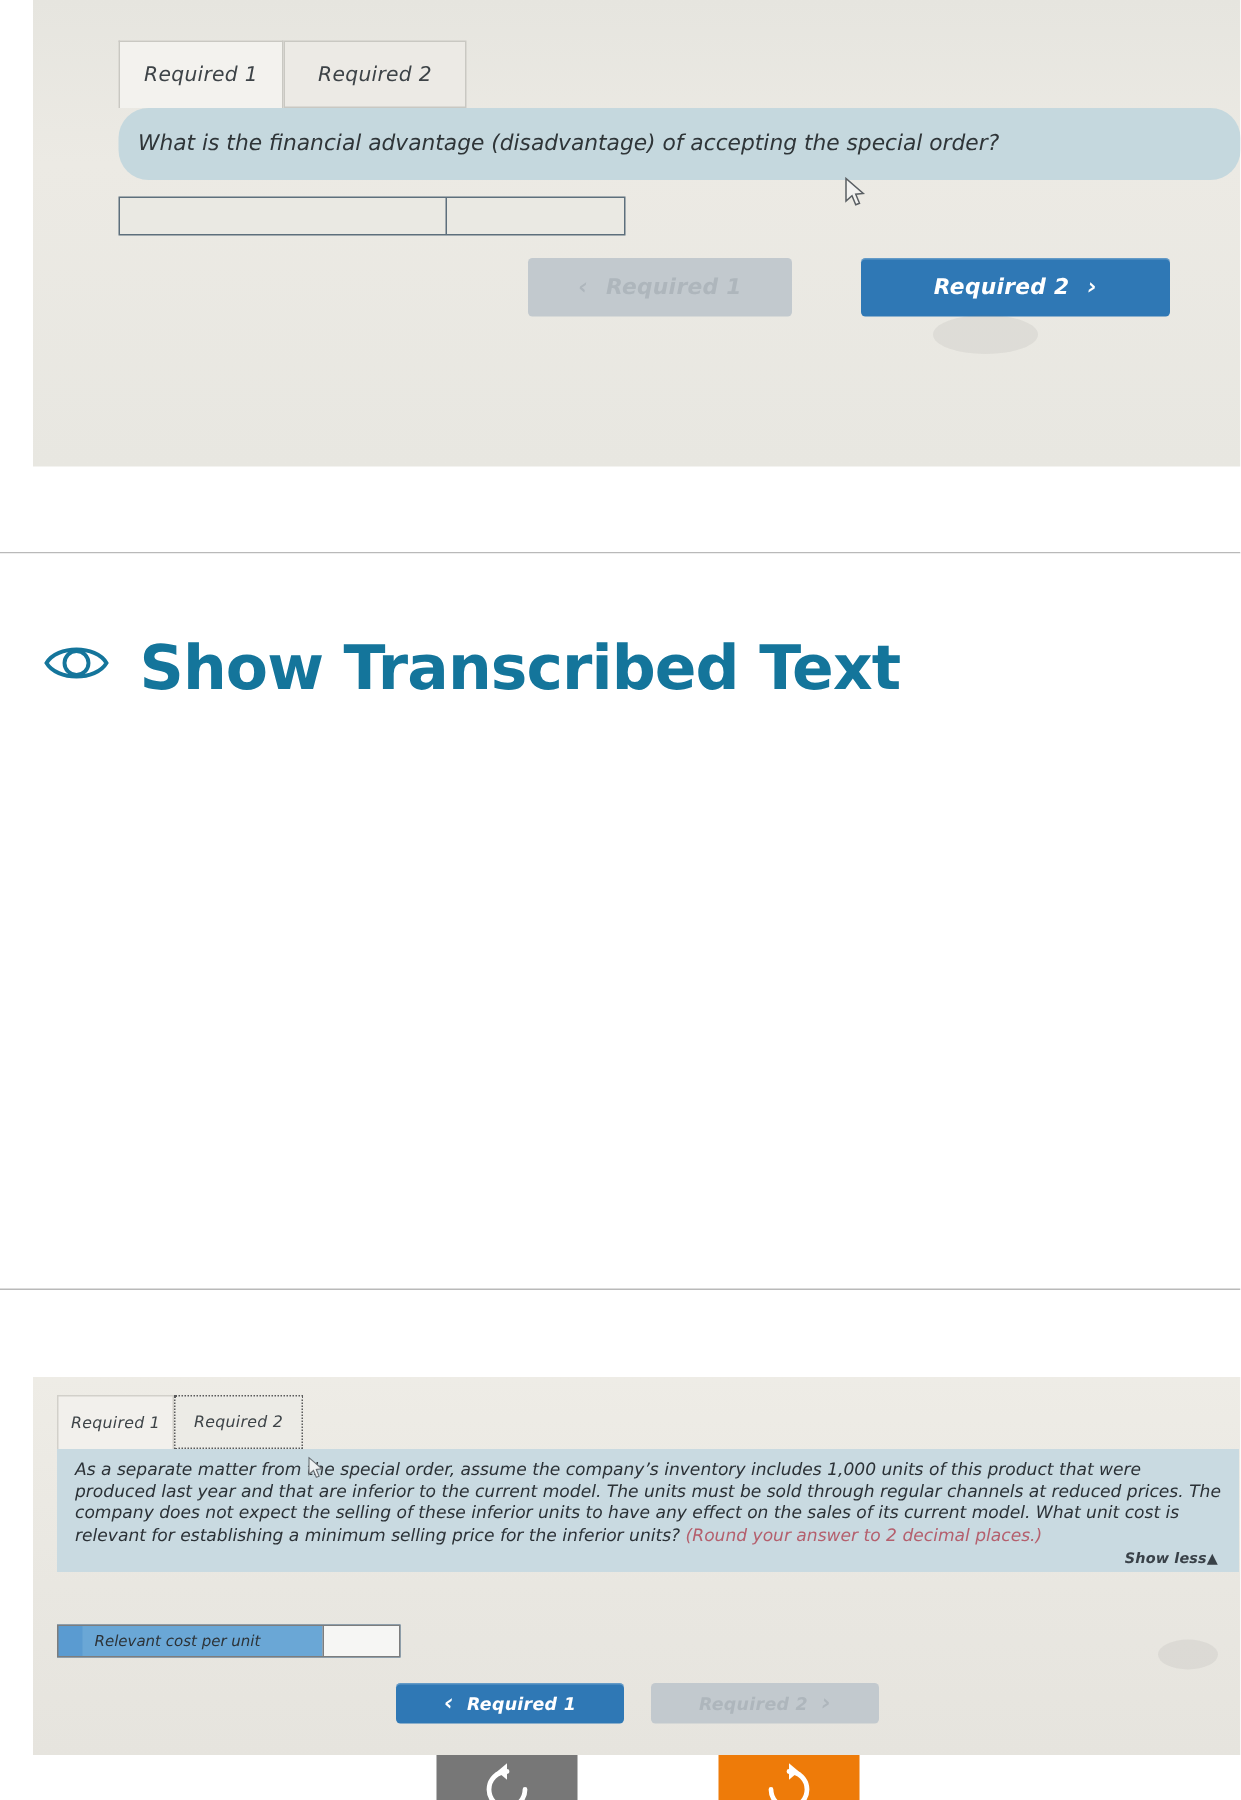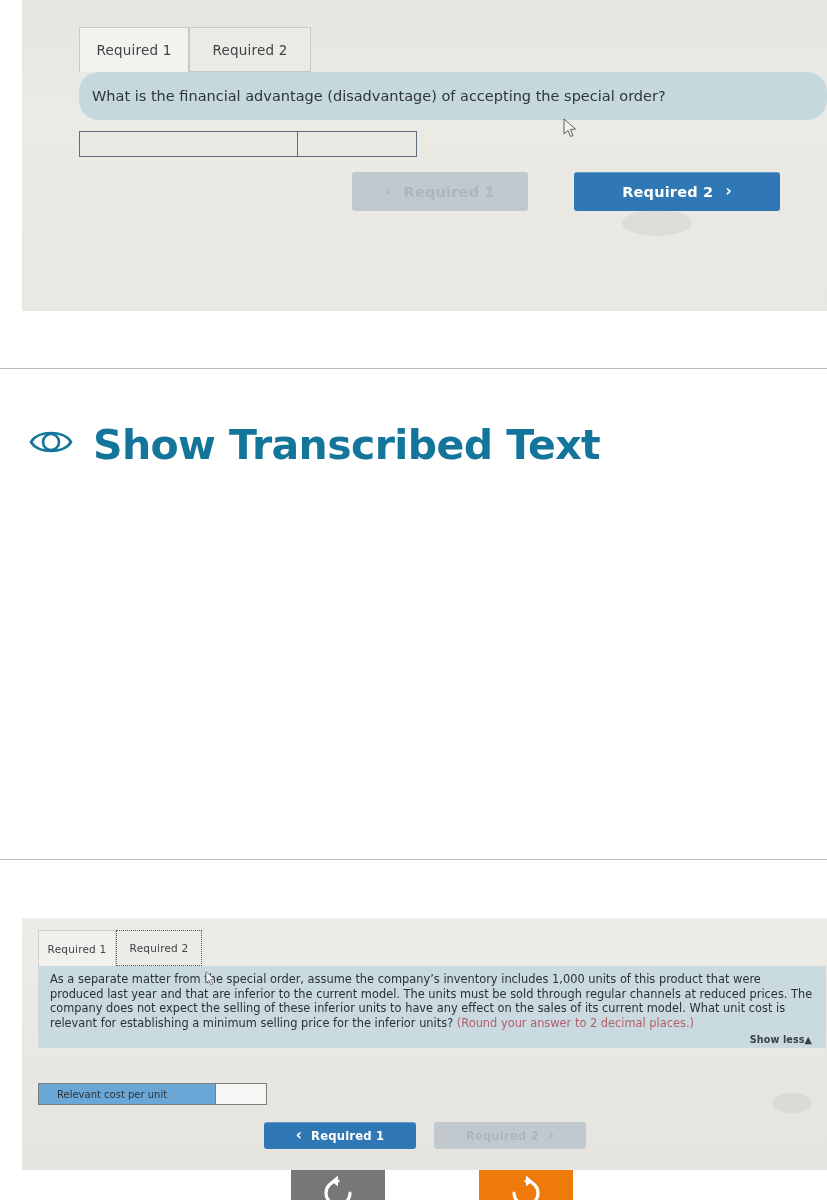--- a/index.html
+++ b/index.html
@@ -13,20 +13,21 @@
     position: relative;
     font-family: "DejaVu Sans", "Liberation Sans", sans-serif;
     overflow: hidden;
   }
 
   
   .panel {
     position: absolute;
     background: #e9e8e2;
     box-sizing: border-box;
+    font-style: italic;
   }
 
   
   #top-panel {
     left: 22px;
     top: 0px;
     width: 805px;
     height: 311px;
     background: linear-gradient(180deg,#e6e5df 0%, #eceae4 35%, #e8e7e1 100%);
   }
@@ -217,24 +218,25 @@
     width: 229px; height: 22px;
     display: flex;
     box-sizing: border-box;
     border: 1px solid #7d7d7d;
     background: #5a9bd1;
   }
   #bot-answer-label {
     flex: 1 1 auto;
     display: flex;
     align-items: center;
-    padding-left: 18px;
+    padding-left: 8px;
     font-size: 10px;
     color: #2d3338;
     background: #6aa7d6;
+    margin-left: 16px;
   }
   #bot-answer-input {
     flex: 0 0 50px;
     background: #f6f6f4;
     border-left: 1px solid #7d7d7d;
   }
   #bot-prev-btn {
     left: 242px; top: 204px; width: 152px; height: 27px;
     font-size: 11.6px; gap: 9px;
   }

